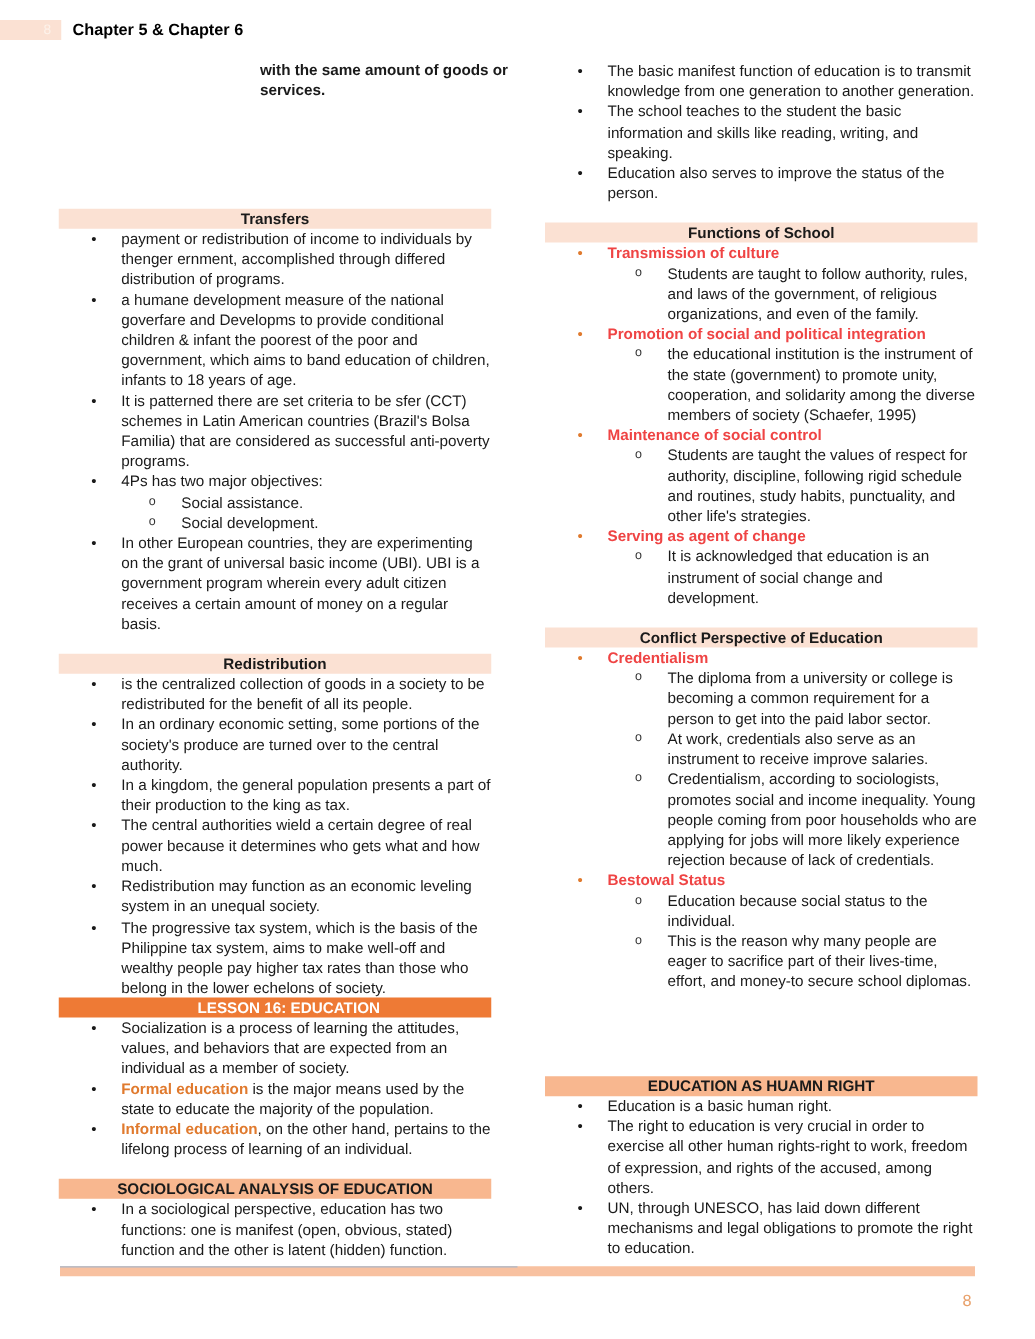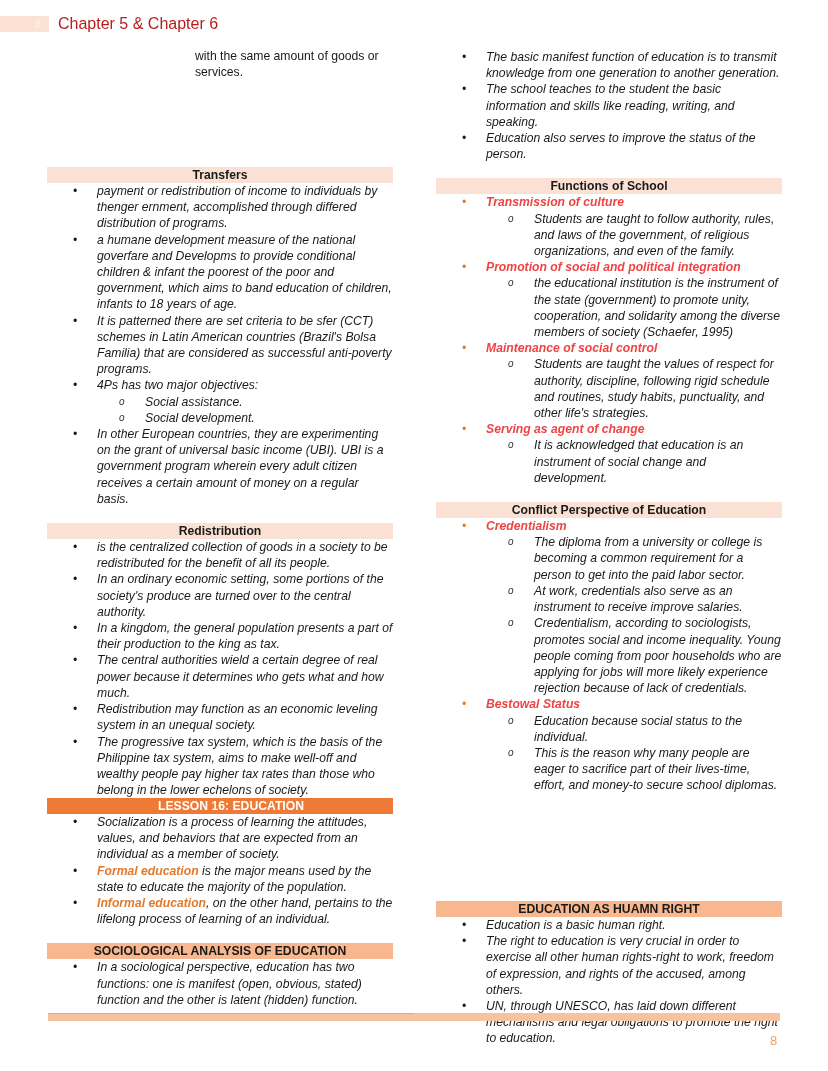--- a/index.html
+++ b/index.html
@@ -1,34 +1,34 @@
 <!DOCTYPE html>
 <html><head>
 <meta charset="utf-8">
 <style>
   * { box-sizing: border-box; margin: 0; padding: 0; }
   html, body { width: 828px; height: 1071px; background: #ffffff; overflow: hidden; }
   body { position: relative; font-family: "Liberation Sans", sans-serif; color: #1a1a1a; font-size: 12.2px; line-height: 16.2px; }
 
   .header { position: absolute; top: 16px; left: 0; height: 16px; width: 400px; }
   .page-num-box { position: absolute; left: 0; top: 0; width: 49px; height: 16px; background: #fbe1d3; color: #fdf2ea; font-size: 11px; text-align: right; padding-right: 8px; line-height: 16px; }
-  .chapter-title { position: absolute; left: 58px; top: 0; font-size: 16px; line-height: 16px; color: #b91c1c; }
+  .chapter-title { position: absolute; left: 58px; top: 0; font-size: 13px; line-height: 16px; color: #000000; font-weight: bold; }
 
   .col { position: absolute; width: 346px; }
   .col-left { left: 47px; }
   .col-right { left: 436px; }
 
-  .cont { position: absolute; left: 195px; top: 48px; width: 200px; }
+  .cont { position: absolute; left: 208px; top: 48px; width: 200px; font-weight: bold; }
 
   .heading { width: 346px; height: 16px; text-align: center; font-weight: bold; font-size: 12.2px; line-height: 16px; color: #1a1a1a; }
   .h-light { background: #fbe1d3; }
   .h-mid { background: #f8b78f; }
   .h-dark { background: #ee7a35; color: #ffffff; padding-left: 22px; }
 
-  ul.b { list-style: none; font-style: italic; }
+  ul.b { list-style: none; }
   ul.b > li { position: relative; padding-left: 50px; }
   ul.b > li::before { content: "\2022"; position: absolute; left: 26px; top: 0; font-size: 12px; color: #1a1a1a; }
   ul.b > li.orange::before { color: #e07a2e; }
   ul.sub { list-style: none; }
   ul.sub > li { position: relative; padding-left: 49px; margin-left: -1px; }
   ul.sub > li::before { content: "o"; position: absolute; left: 23px; top: 0; font-size: 10px; color: #333; }
 
   .orange-text { color: #ef4444; font-weight: bold; }
   .hl { color: #e07a2e; font-weight: bold; }
 
@@ -146,21 +146,21 @@
     <li class="orange">
       <span class="orange-text">Bestowal Status</span>
       <ul class="sub">
         <li>Education because social status to the individual.</li>
         <li>This is the reason why many people are eager to sacrifice part of their lives-time, effort, and money-to secure school diplomas.</li>
       </ul>
     </li>
   </ul>
 </div>
 
-<div class="col col-right" style="top:861px;margin-top:40px;">
+<div class="col col-right" style="top:861px;">
   <div class="heading h-mid">EDUCATION AS HUAMN RIGHT</div>
   <ul class="b">
     <li>Education is a basic human right.</li>
     <li>The right to education is very crucial in order to exercise all other human rights-right to work, freedom of expression, and rights of the accused, among others.</li>
     <li>UN, through UNESCO, has laid down different mechanisms and legal obligations to promote the right to education.</li>
   </ul>
 </div>
 
 <div class="footer-bar"></div>
 <div class="footer-line"></div>

